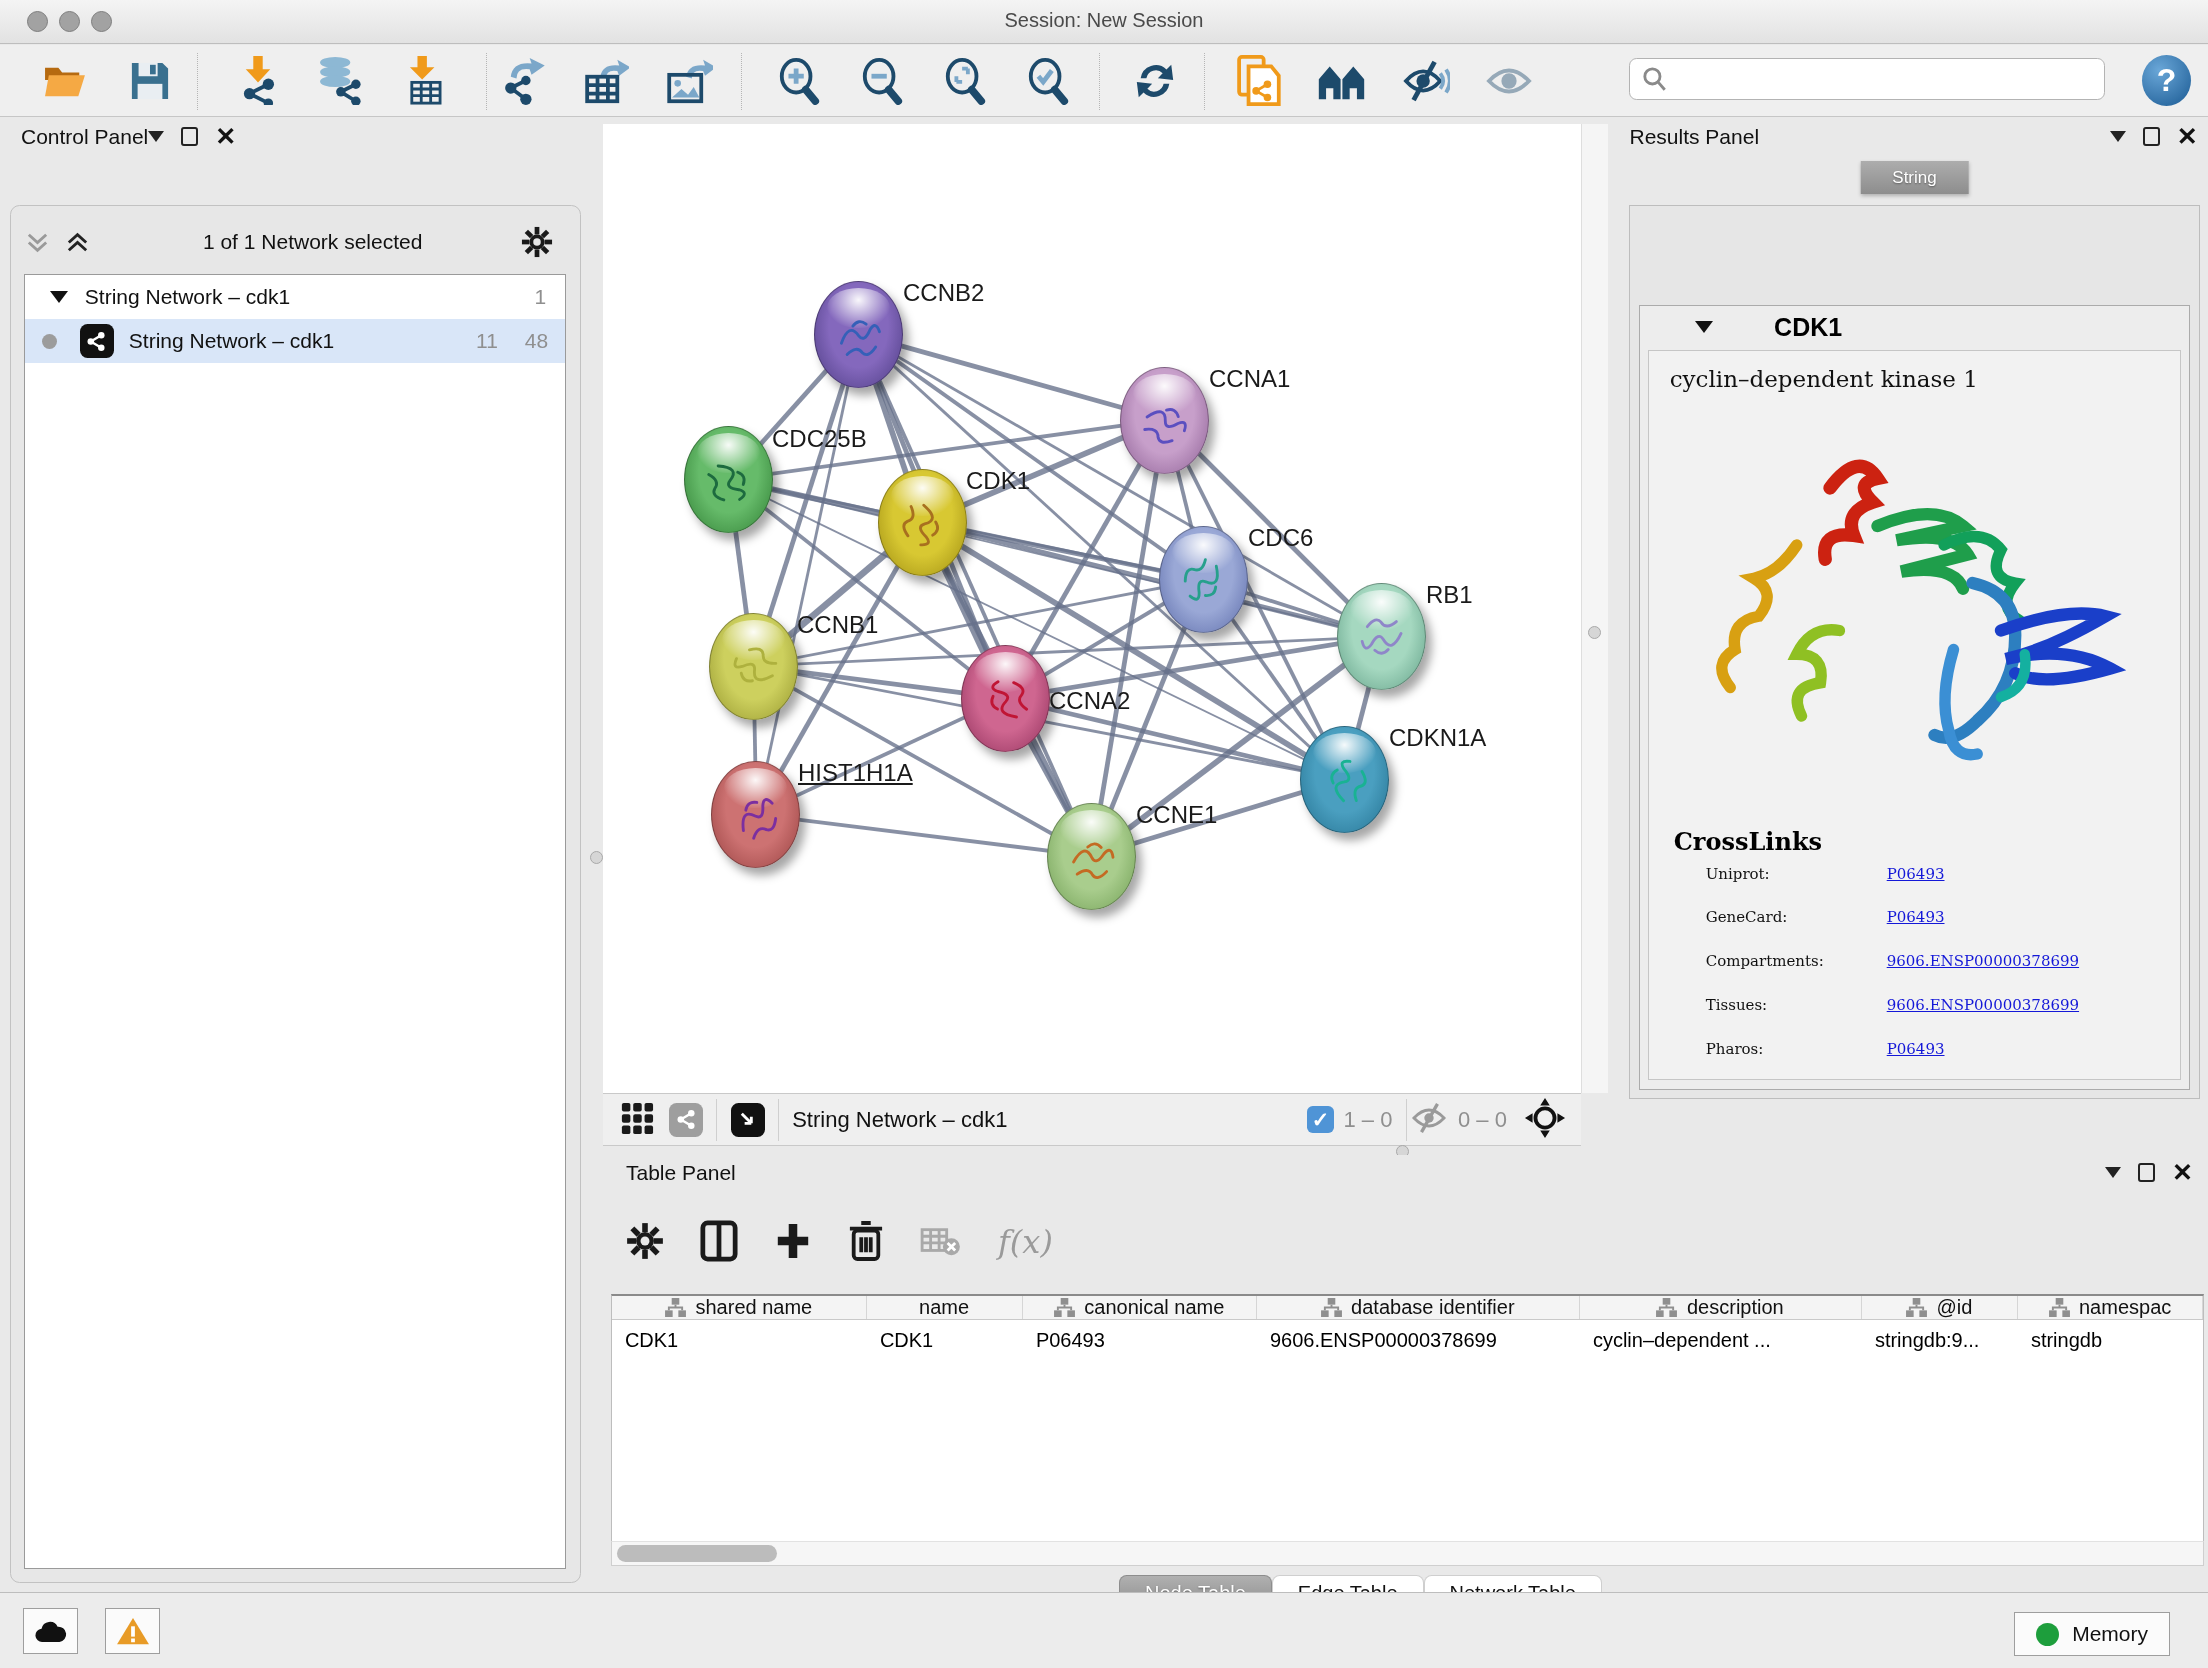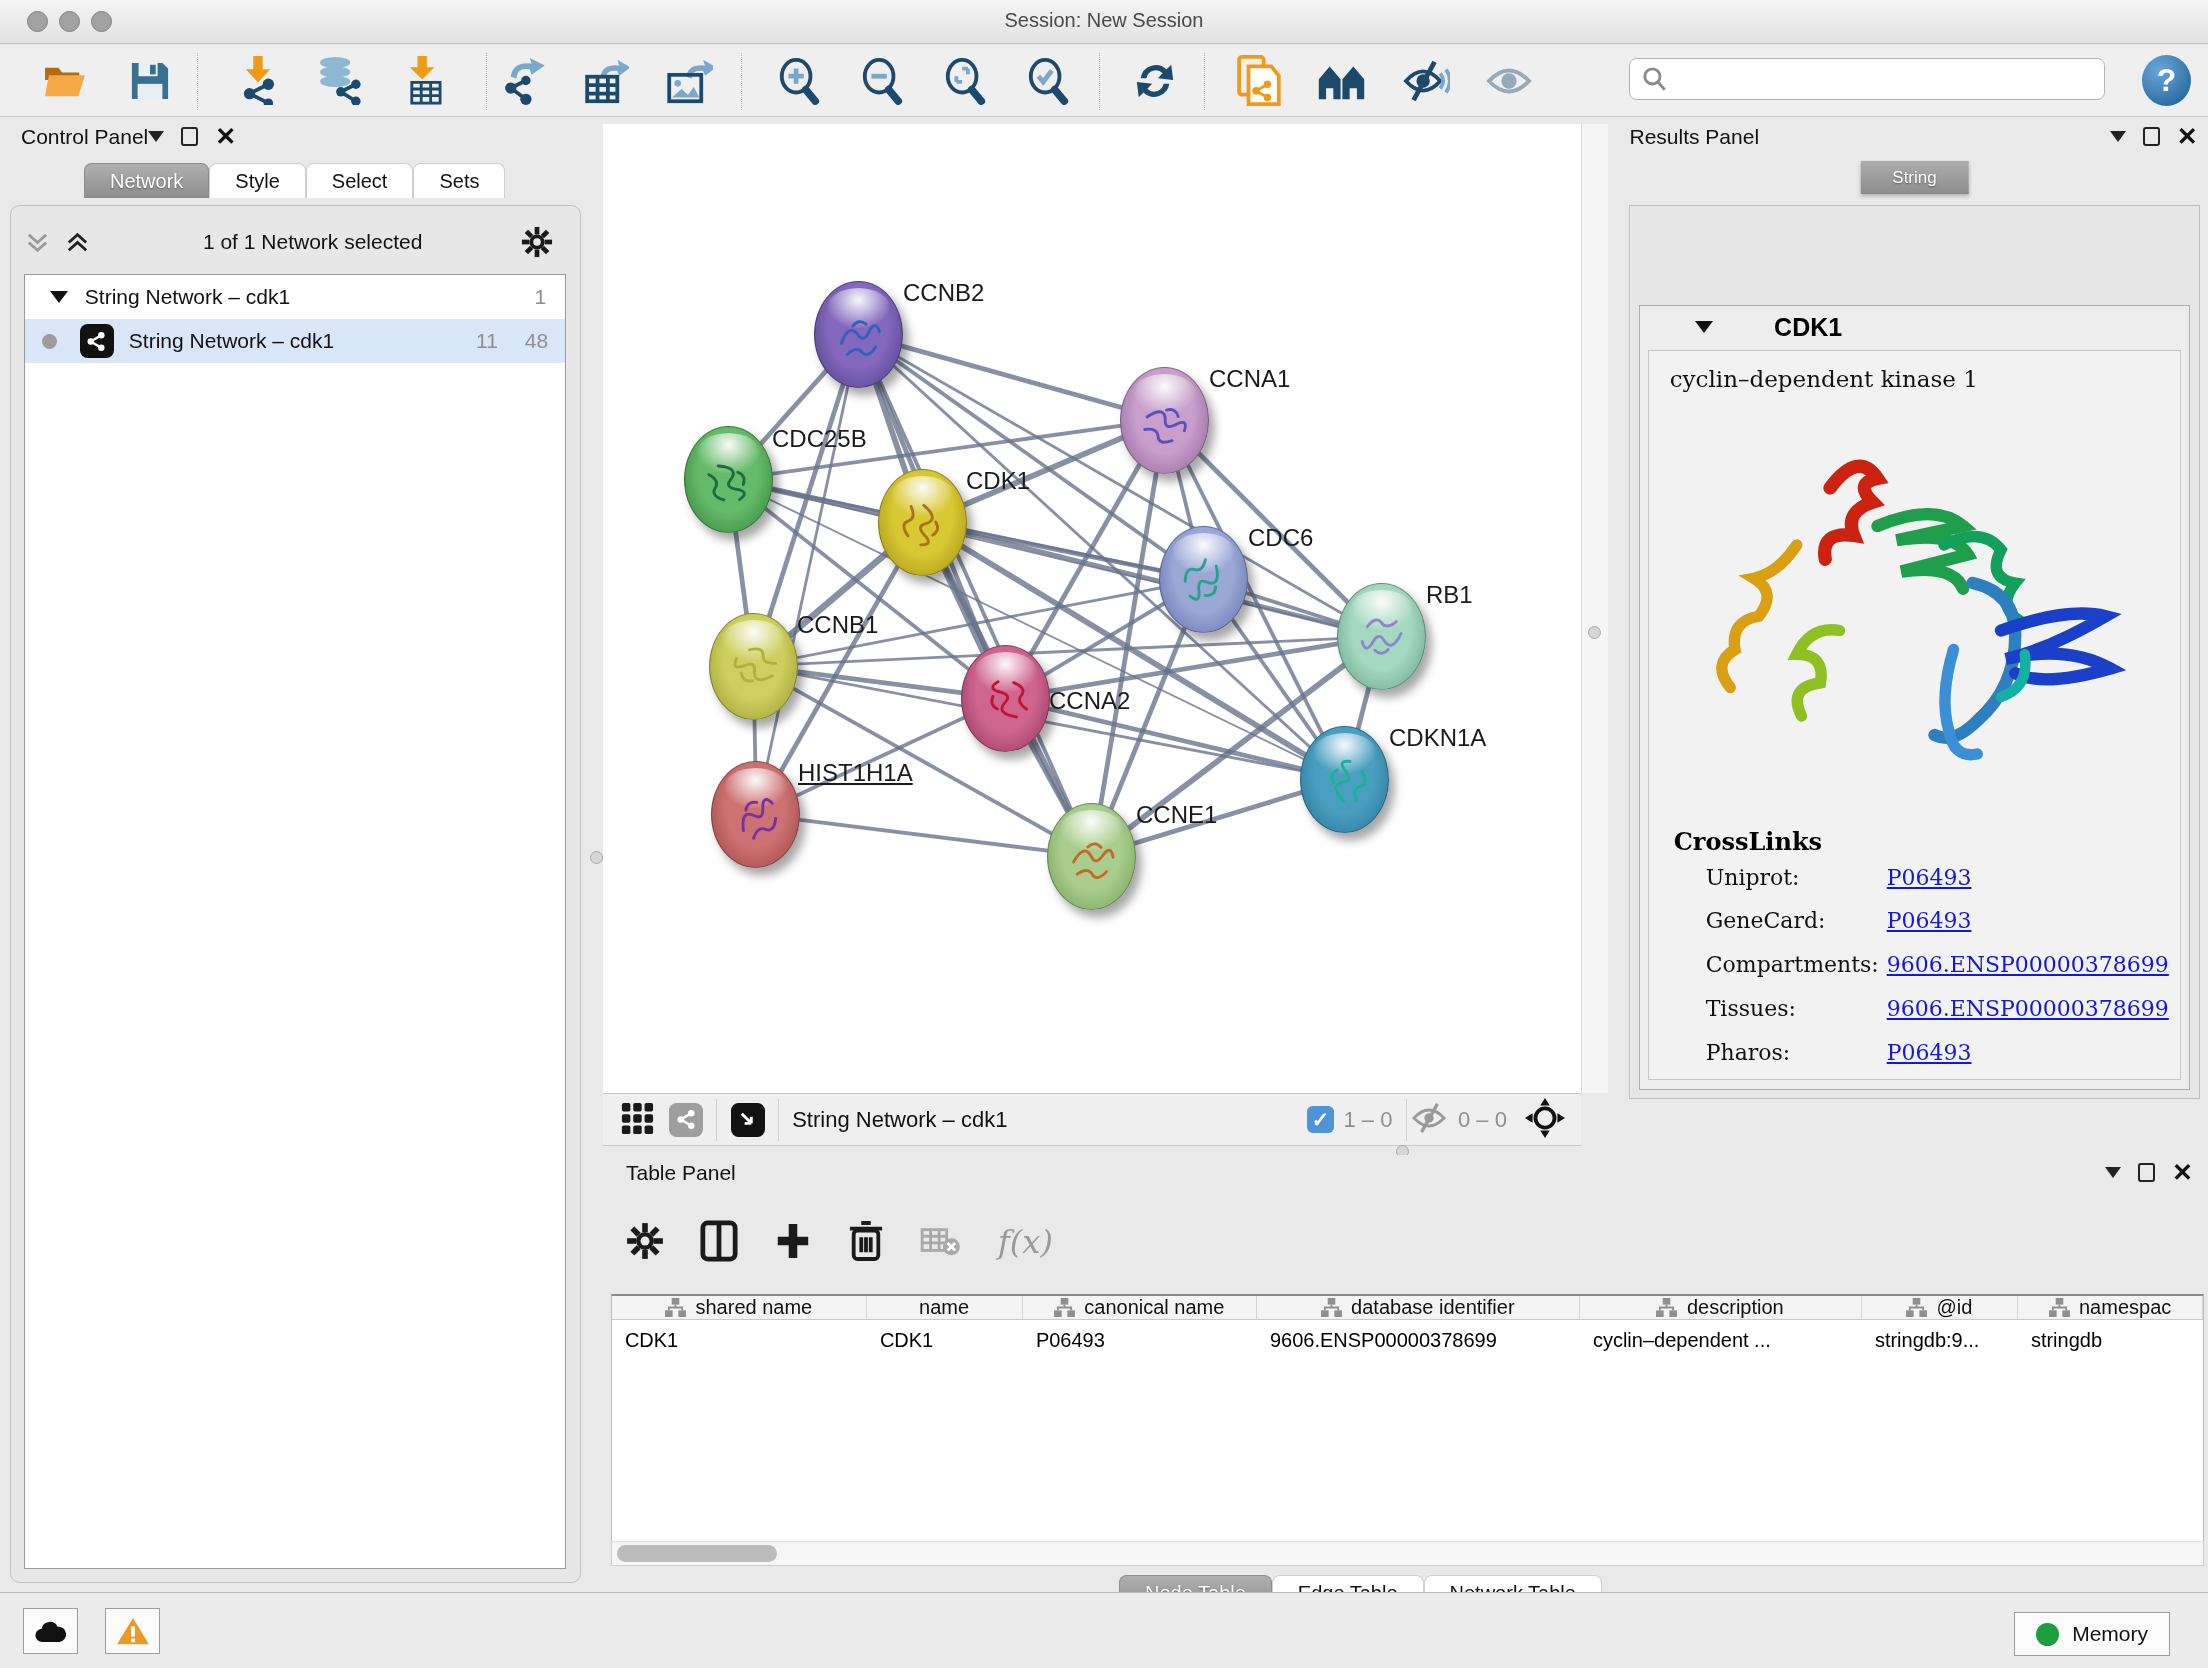--- a/index.html
+++ b/index.html
@@ -98,21 +98,21 @@
     display:flex; align-items:center; box-shadow:0 1px 1.9px rgba(0,0,0,.15); cursor:pointer; }
   .rp-entry { position:absolute; left:9.5px; right:9.5px; top:99px; bottom:7.6px; border:1px solid #ababab; background:#ededed; }
   .rp-entry-header { position:absolute; left:0; right:0; top:0; height:42px; display:flex; align-items:center; }
   .rp-entry-header .disc { margin:0 0 0 55px; }
   .rp-gene { font-size:25px; font-weight:bold; margin-left:61px; color:#000; }
   .rp-content { position:absolute; left:7.6px; right:7.6px; top:44px; bottom:9.5px;
     border:1px solid #c6c6c6; background:#f2f2f2; font-family:"DejaVu Serif", serif; }
   .rp-desc { position:absolute; left:21px; top:15px; font-size:23px; color:#111; }
   .protein { position:absolute; left:38px; top:61px; }
   .xl-title { position:absolute; left:25px; top:476px; font-size:24px; font-weight:bold; color:#000; }
-  .xl-row { position:absolute; left:57px; font-size:22px; color:#111; }
+  .xl-row { position:absolute; left:57px; font-size:15px; color:#111; }
   .xl-row a { position:absolute; left:181px; color:#1418d8; text-decoration:underline; white-space:nowrap; }
 
   
   .table-panel { position:absolute; left:603px; top:1155px; width:1605px; height:434px; background:#e9e9e9; }
   .tp-header { position:absolute; left:23px; right:15px; top:5.7px; display:flex; justify-content:space-between; align-items:center; }
   .tp-toolbar { position:absolute; left:23px; top:49px; height:76px; display:flex; align-items:center; gap:36px; }
   .fx { font-family:"DejaVu Serif", serif; font-style:italic; font-size:32px; color:#9a9a9a; }
   .tp-table { position:absolute; left:7.6px; right:3.8px; top:139px; height:247px; background:#fff;
     border-top:2.9px solid #8a8a8a; border-left:1px solid #bdbdbd; border-right:1px solid #bdbdbd; }
   .tp-cols { display:flex; height:24px; background:#f4f4f4; border-bottom:1px solid #c9c9c9; }
@@ -310,23 +310,20 @@
   </div>
 
   <div class="control-panel">
     <div class="cp-header">
       <span class="panel-title">Control Panel</span>
       <span class="panel-ctl">
         <span class="pc-min"></span>
         <span class="pc-float"></span>
         <span class="pc-close">✕</span>
       </span>
-    </div>
-    <div class="cp-tabs">
-      <span class="tab active">Network</span><span class="tab">Style</span><span class="tab">Select</span><span class="tab">Sets</span>
     </div>
     <div class="cp-box">
       <div class="cp-selbar">
         <span class="chev">
           <svg width="27" height="27" viewBox="0 0 28 28">
               <path d="M5 6 l9 8 9 -8 M5 14 l9 8 9 -8" stroke="#9a9a9a" stroke-width="3" fill="none"></path>
             </svg>
         </span>
         <span class="chev">
           <svg width="27" height="27" viewBox="0 0 28 28">

